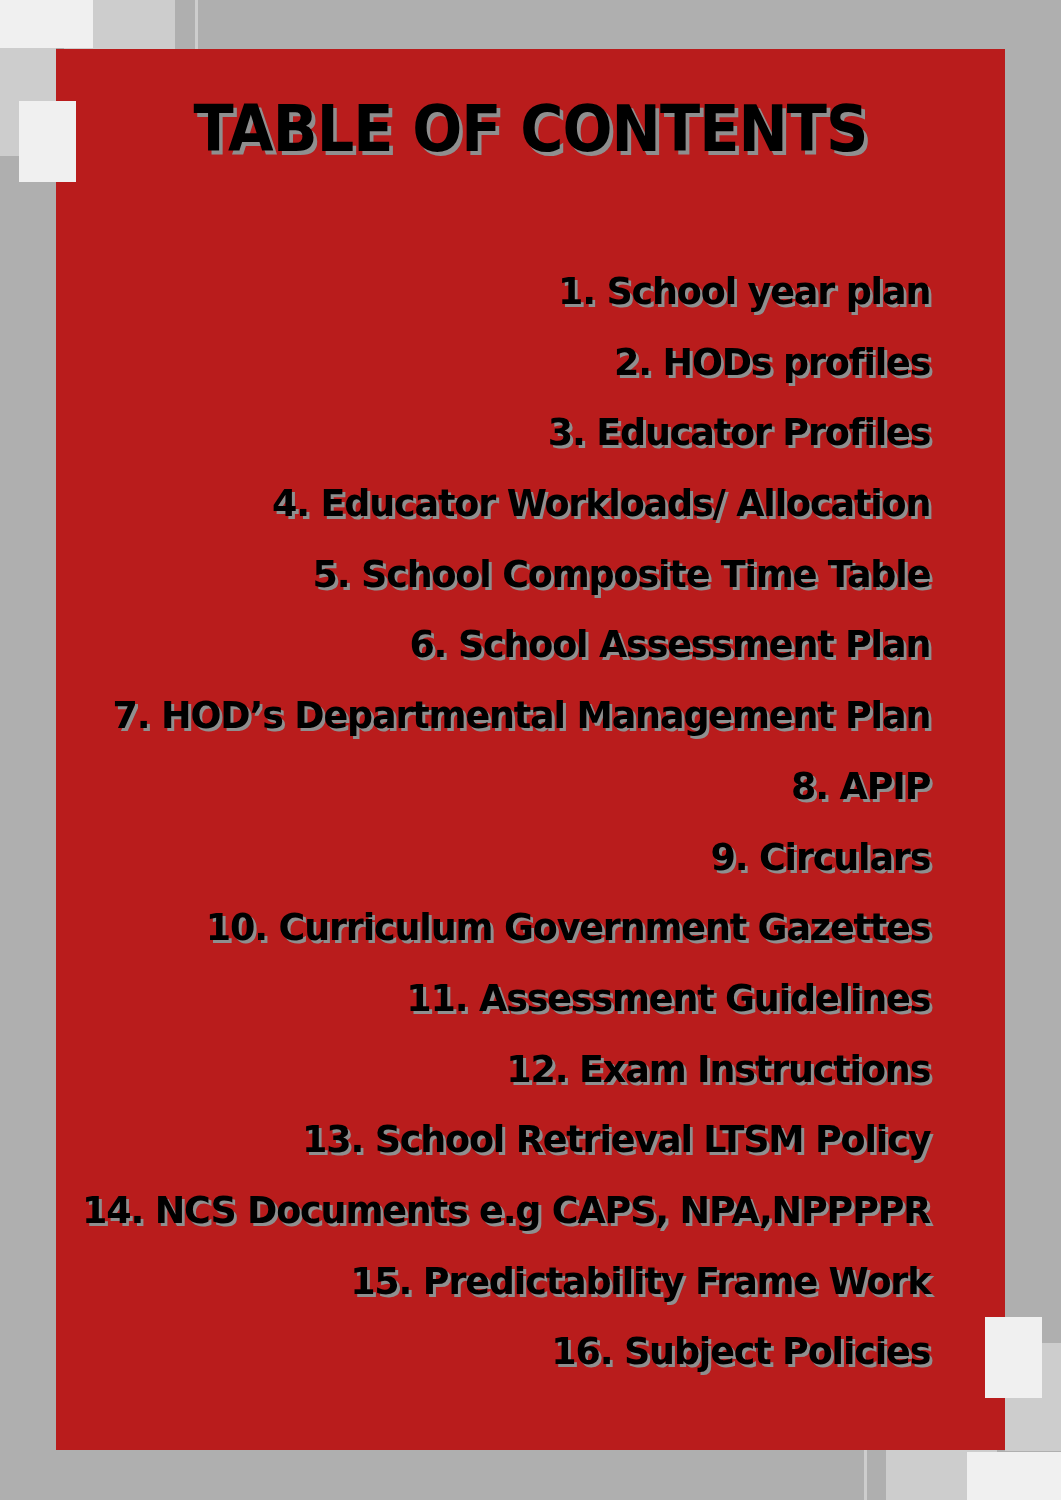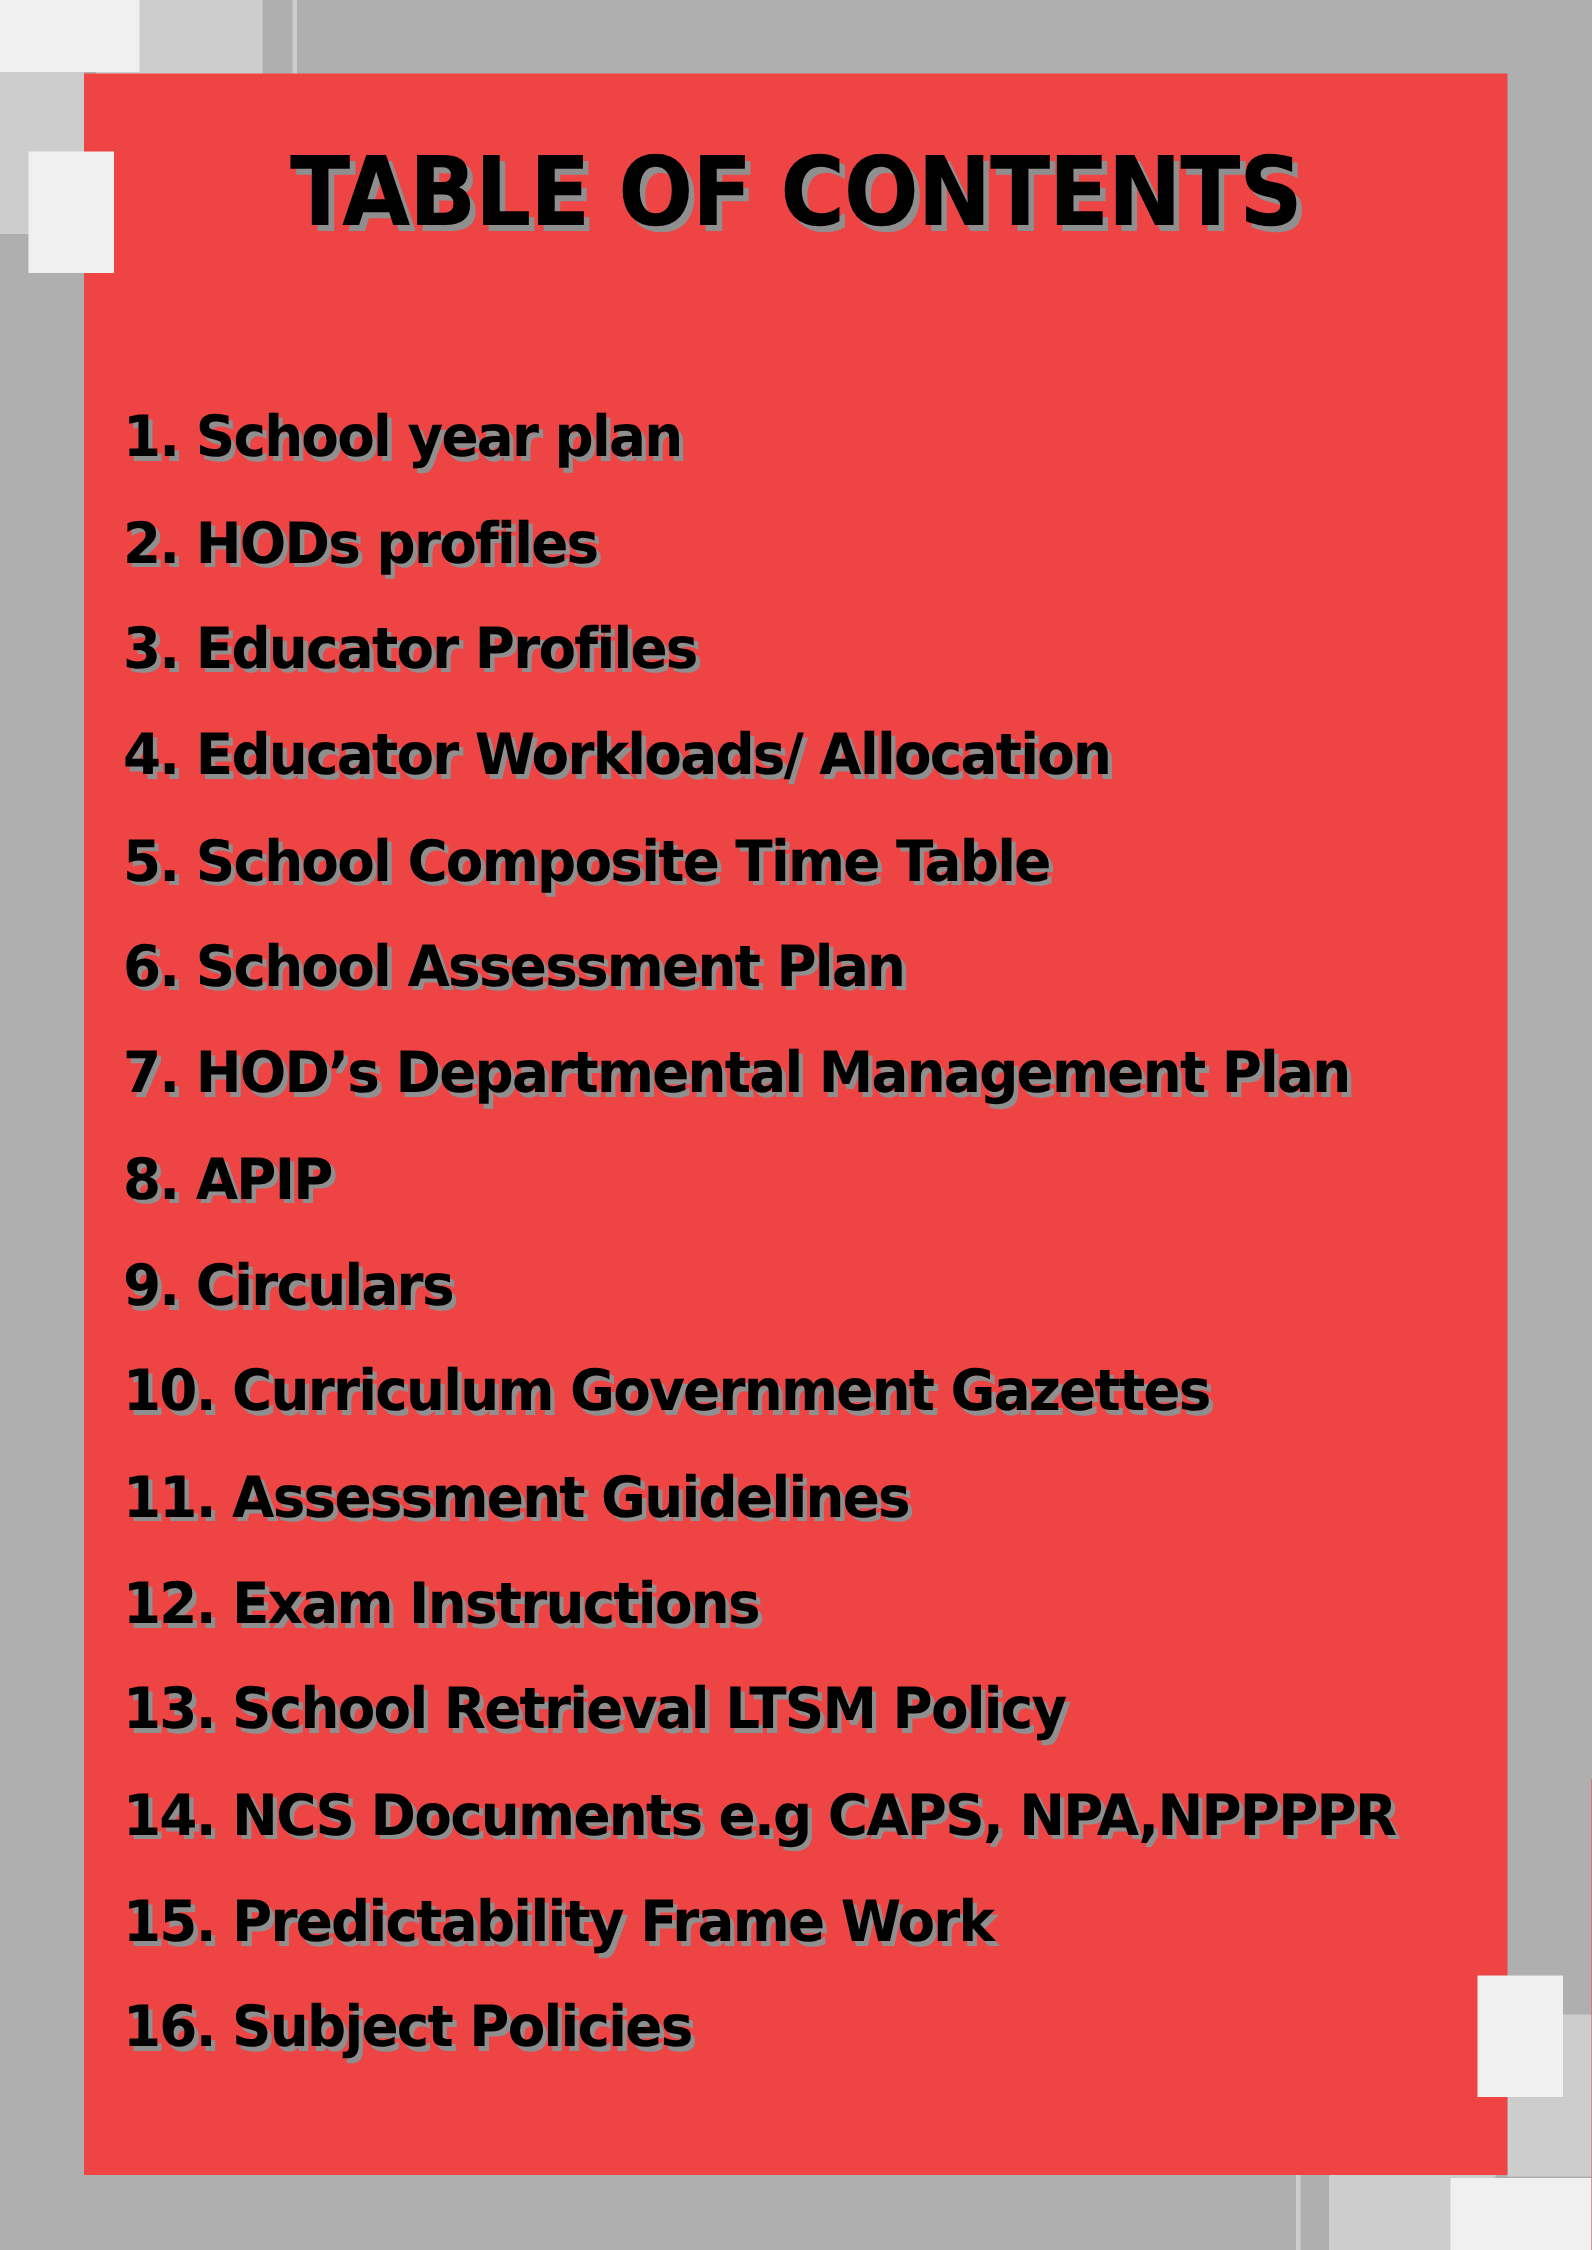--- a/index.html
+++ b/index.html
@@ -10,41 +10,42 @@
       font-family: "DejaVu Sans", sans-serif;
     }
     .deco { position: absolute; }
     .light { background: #f0f0f0; }
     .mid { background: #cdcdcd; }
     .frame-line { position: absolute; background: #cdcdcd; }
     .panel {
       position: absolute;
       left: 56px; top: 49px;
       width: 949px; height: 1401px;
-      background: #ef4444;
+      background: #b91c1c;
     }
     .title {
       position: absolute;
       left: 0; right: 0; top: 48px;
       text-align: center;
       font-family: "DejaVu Sans", sans-serif;
       font-weight: bold;
       font-size: 64px;
       letter-spacing: -1px;
       color: #000;
       text-shadow: 4px 4px 0 #8f8f8f;
       margin: 0;
       line-height: 1;
       transform: scaleX(0.92);
     }
     .toc {
       position: absolute;
       left: 26px; top: 218px;
       margin: 0; padding: 0;
       list-style: none;
+      text-align: right;
     }
     .toc-item {
       height: 70.7px;
       font-family: "DejaVu Sans", sans-serif;
       font-weight: bold;
       font-size: 38px;
       letter-spacing: -1.2px;
       color: #000;
       text-shadow: 3px 3px 0 #8f8f8f;
       white-space: nowrap;

